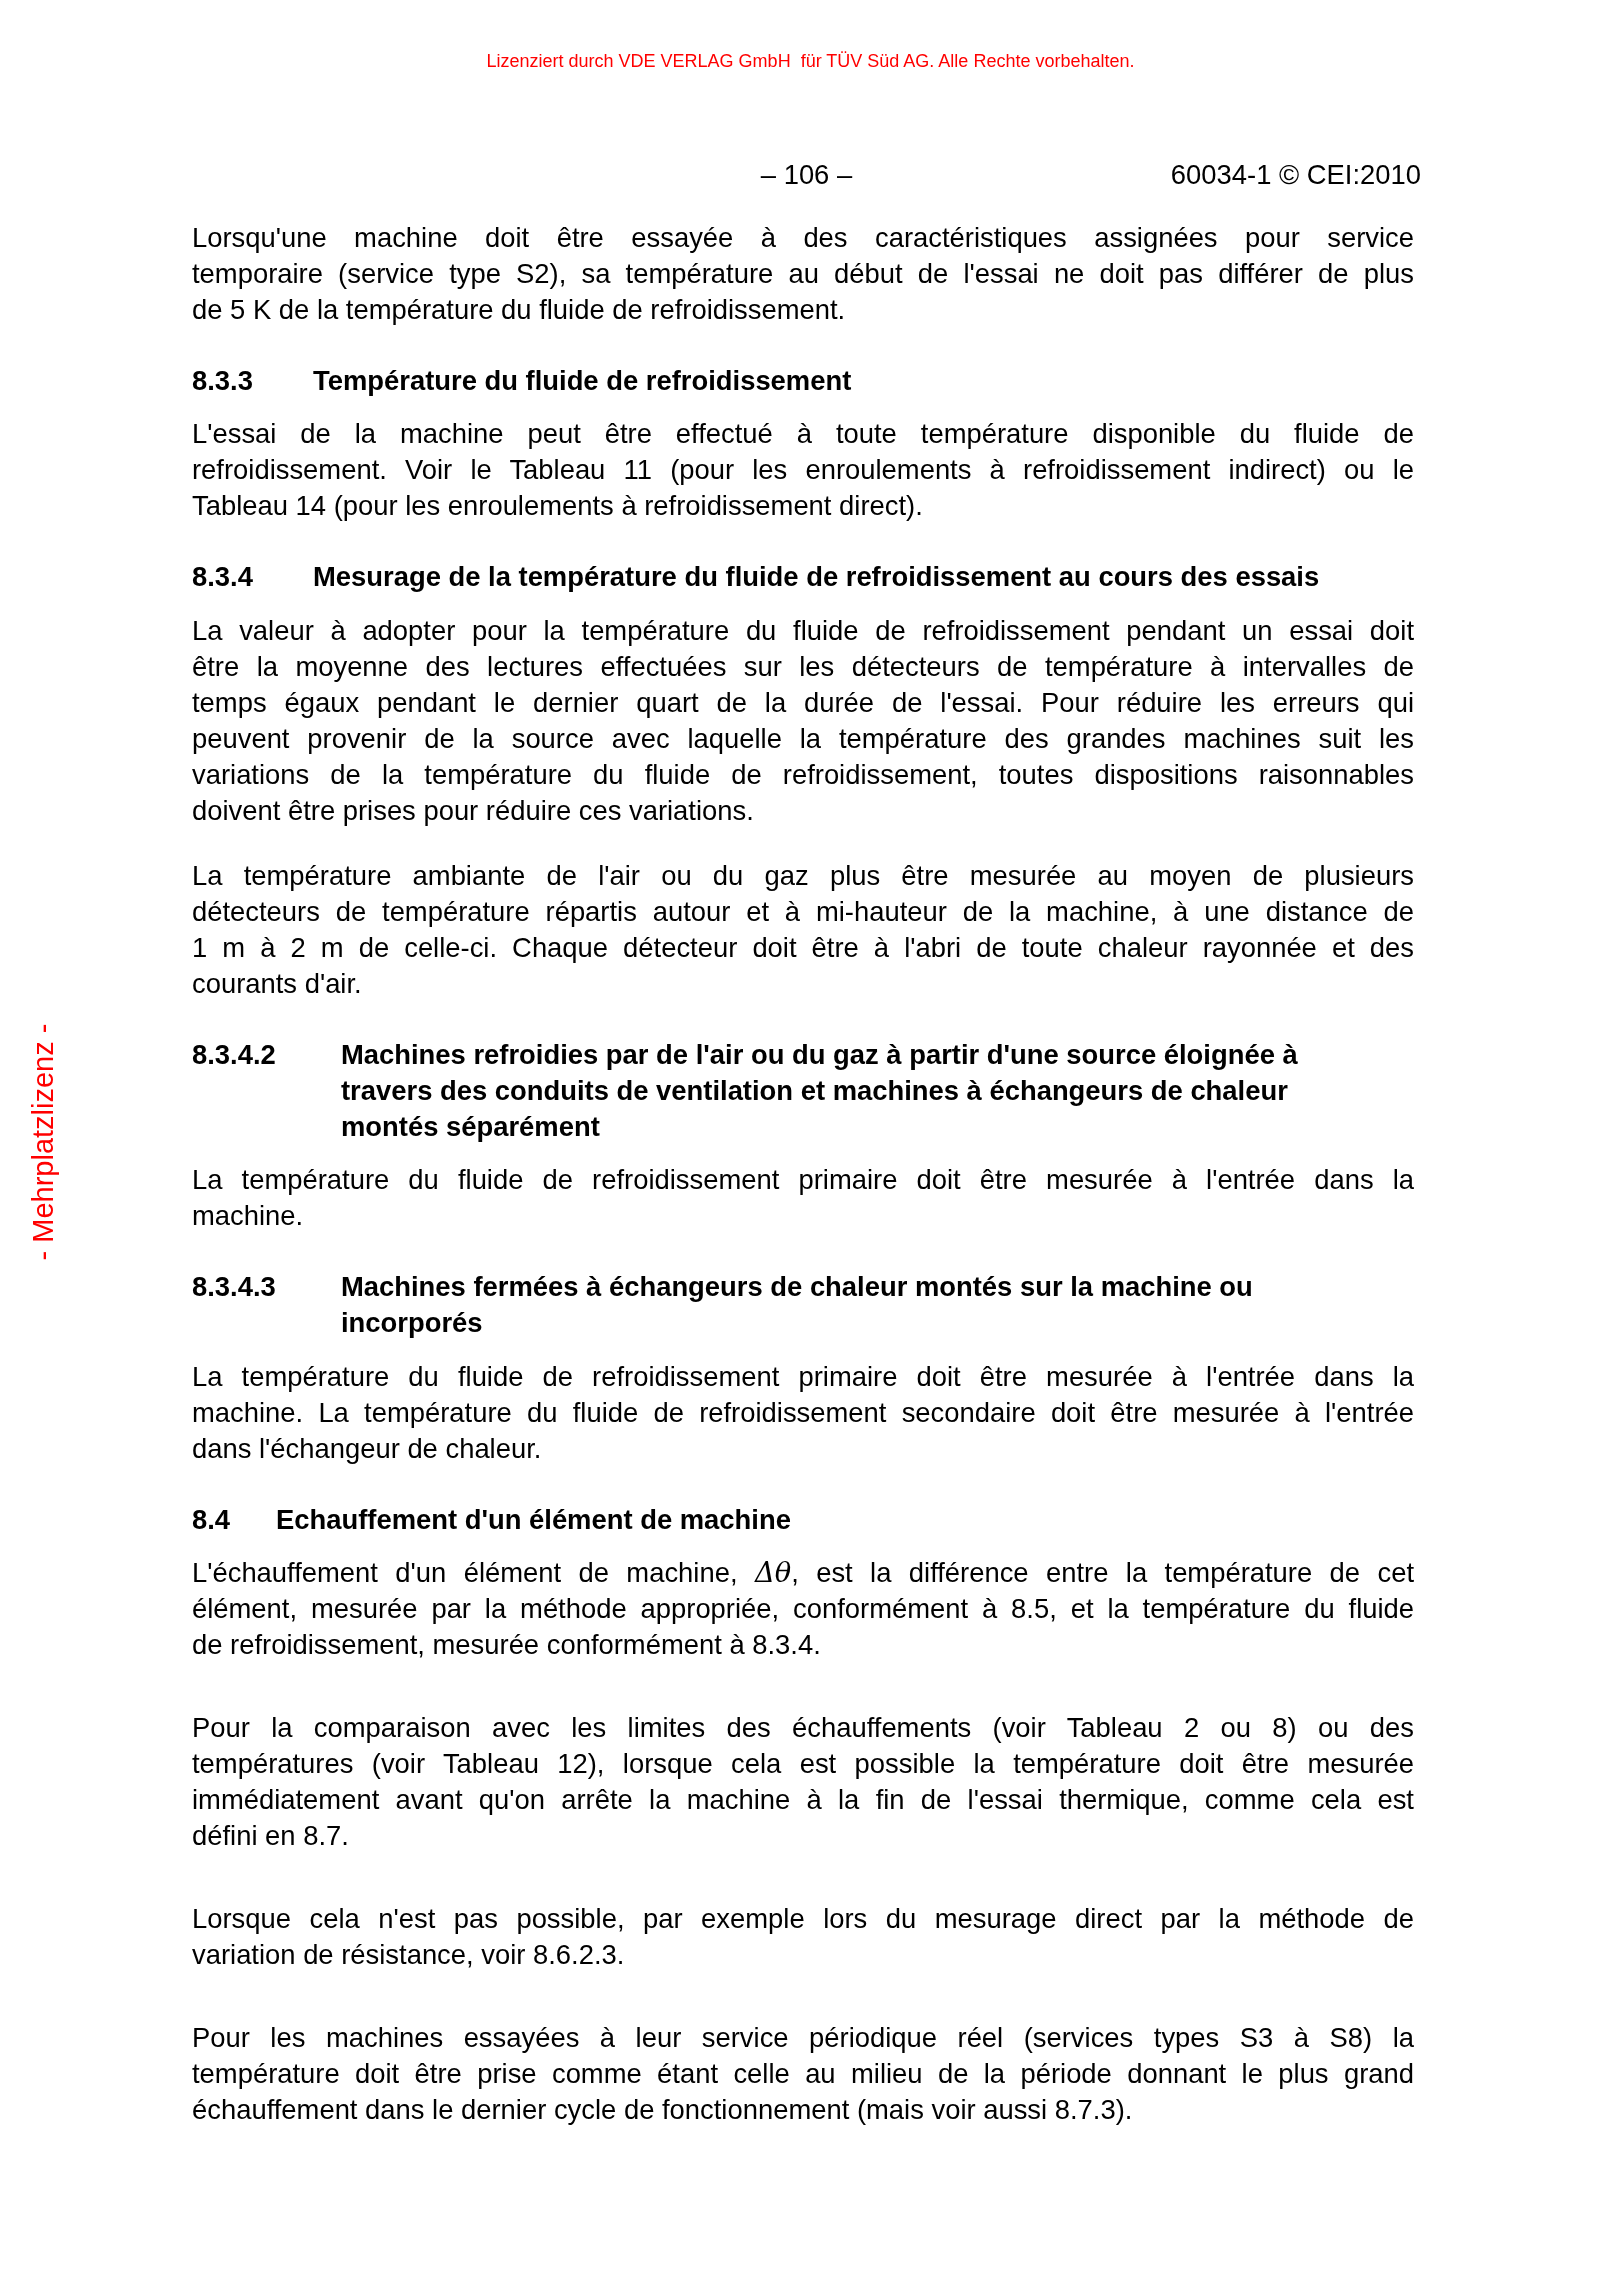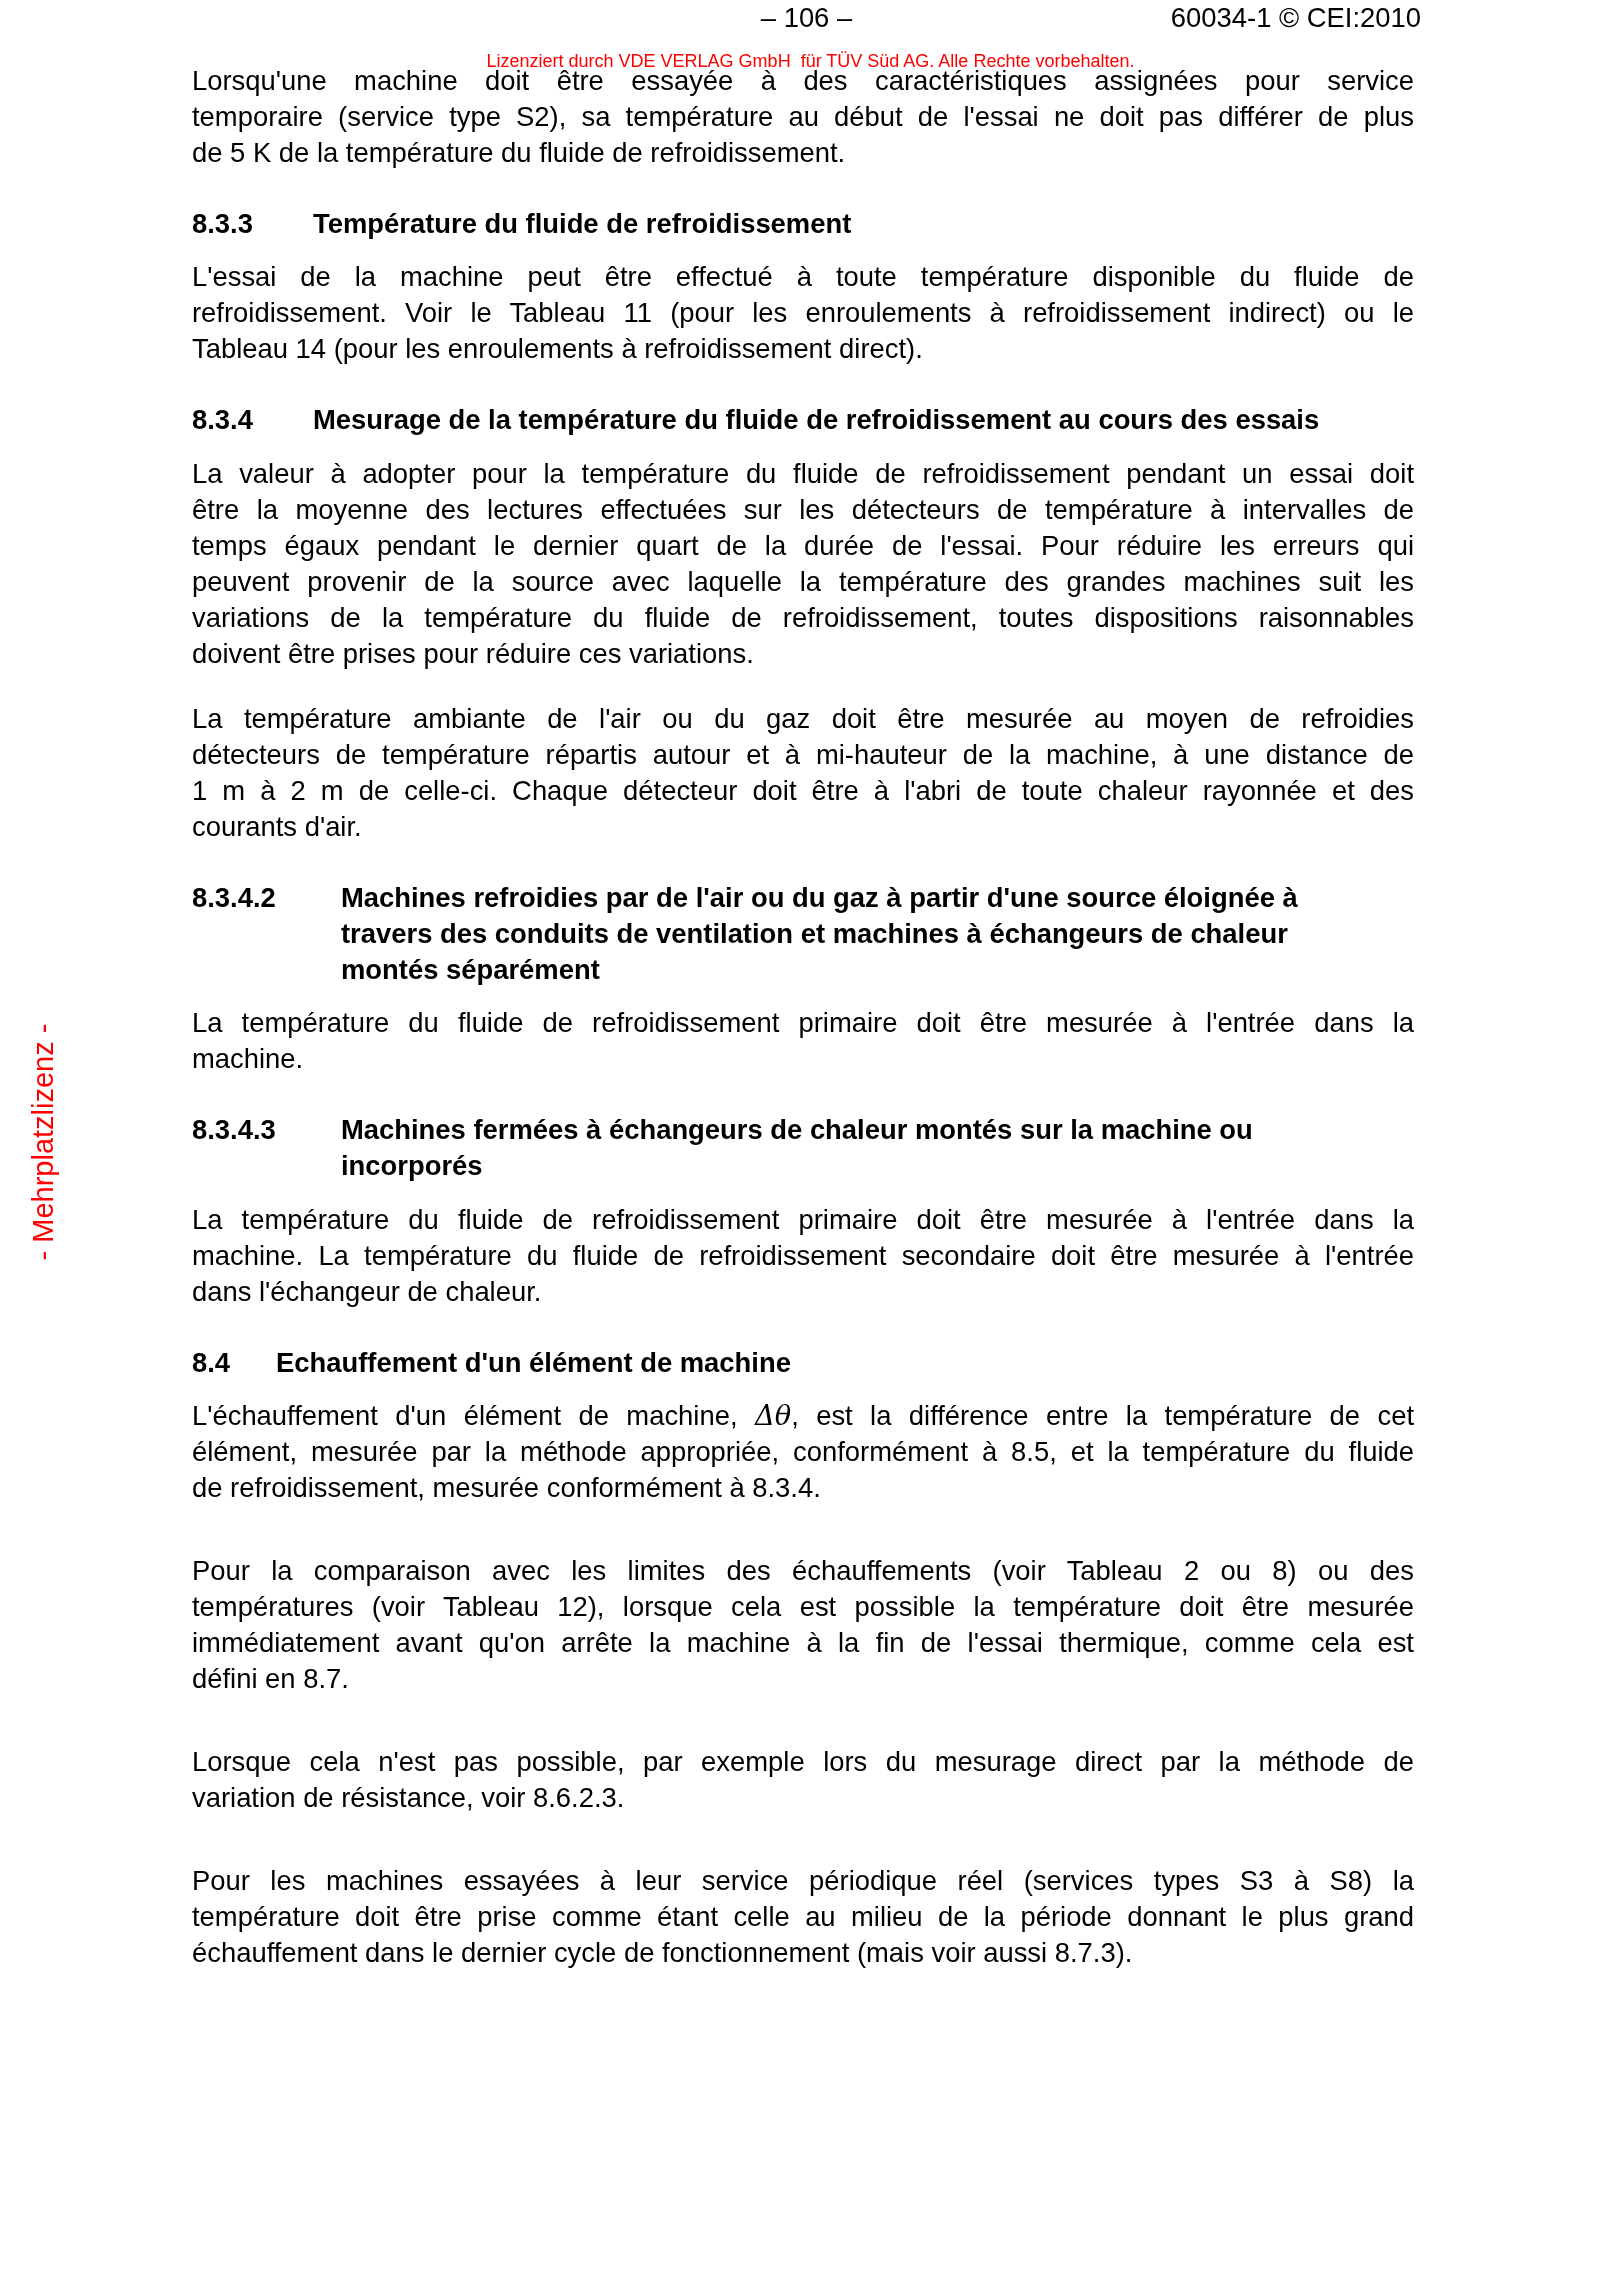--- a/index.html
+++ b/index.html
@@ -29,20 +29,21 @@
   }
   .content{
     position:absolute;
     left:192px;top:0;
     width:1229px;
     font-size:27.4px;
     line-height:36px;
   }
   .page-header{
     position:relative;
+    margin-top:157px;
     margin-bottom:26.5px;
     height:36px;
   }
   .pgnum{position:absolute;left:50%;transform:translateX(-50%);}
   .docid{position:absolute;right:0;text-align:right;}
   .para{margin:0 7px 29px 0;}
   .para-sp{margin-bottom:47px;}
   .jl{text-align:justify;text-align-last:justify;}
   .jl-last{text-align:justify;text-align-last:left;}
   .heading{
@@ -102,21 +103,21 @@
       <div class="jl">La valeur à adopter pour la température du fluide de refroidissement pendant un essai doit</div>
       <div class="jl">être la moyenne des lectures effectuées sur les détecteurs de température à intervalles de</div>
       <div class="jl">temps égaux pendant le dernier quart de la durée de l'essai. Pour réduire les erreurs qui</div>
       <div class="jl">peuvent provenir de la source avec laquelle la température des grandes machines suit les</div>
       <div class="jl">variations de la température du fluide de refroidissement, toutes dispositions raisonnables</div>
       <div class="jl-last">doivent être prises pour réduire ces variations.</div>
     </div>
 
 
     <div class="para">
-      <div class="jl">La température ambiante de l'air ou du gaz doit être mesurée au moyen de refroidies</div>
+      <div class="jl">La température ambiante de l'air ou du gaz plus être mesurée au moyen de plusieurs</div>
       <div class="jl">détecteurs de température répartis autour et à mi-hauteur de la machine, à une distance de</div>
       <div class="jl">1 m à 2 m de celle-ci. Chaque détecteur doit être à l'abri de toute chaleur rayonnée et des</div>
       <div class="jl-last">courants d'air.</div>
     </div>
 
     <div class="heading">
       <div class="hnum3">8.3.4.2</div>
       <div class="htitle">
         <div>Machines refroidies par de l'air ou du gaz à partir d'une source éloignée à</div>
         <div>travers des conduits de ventilation et machines à échangeurs de chaleur</div>

